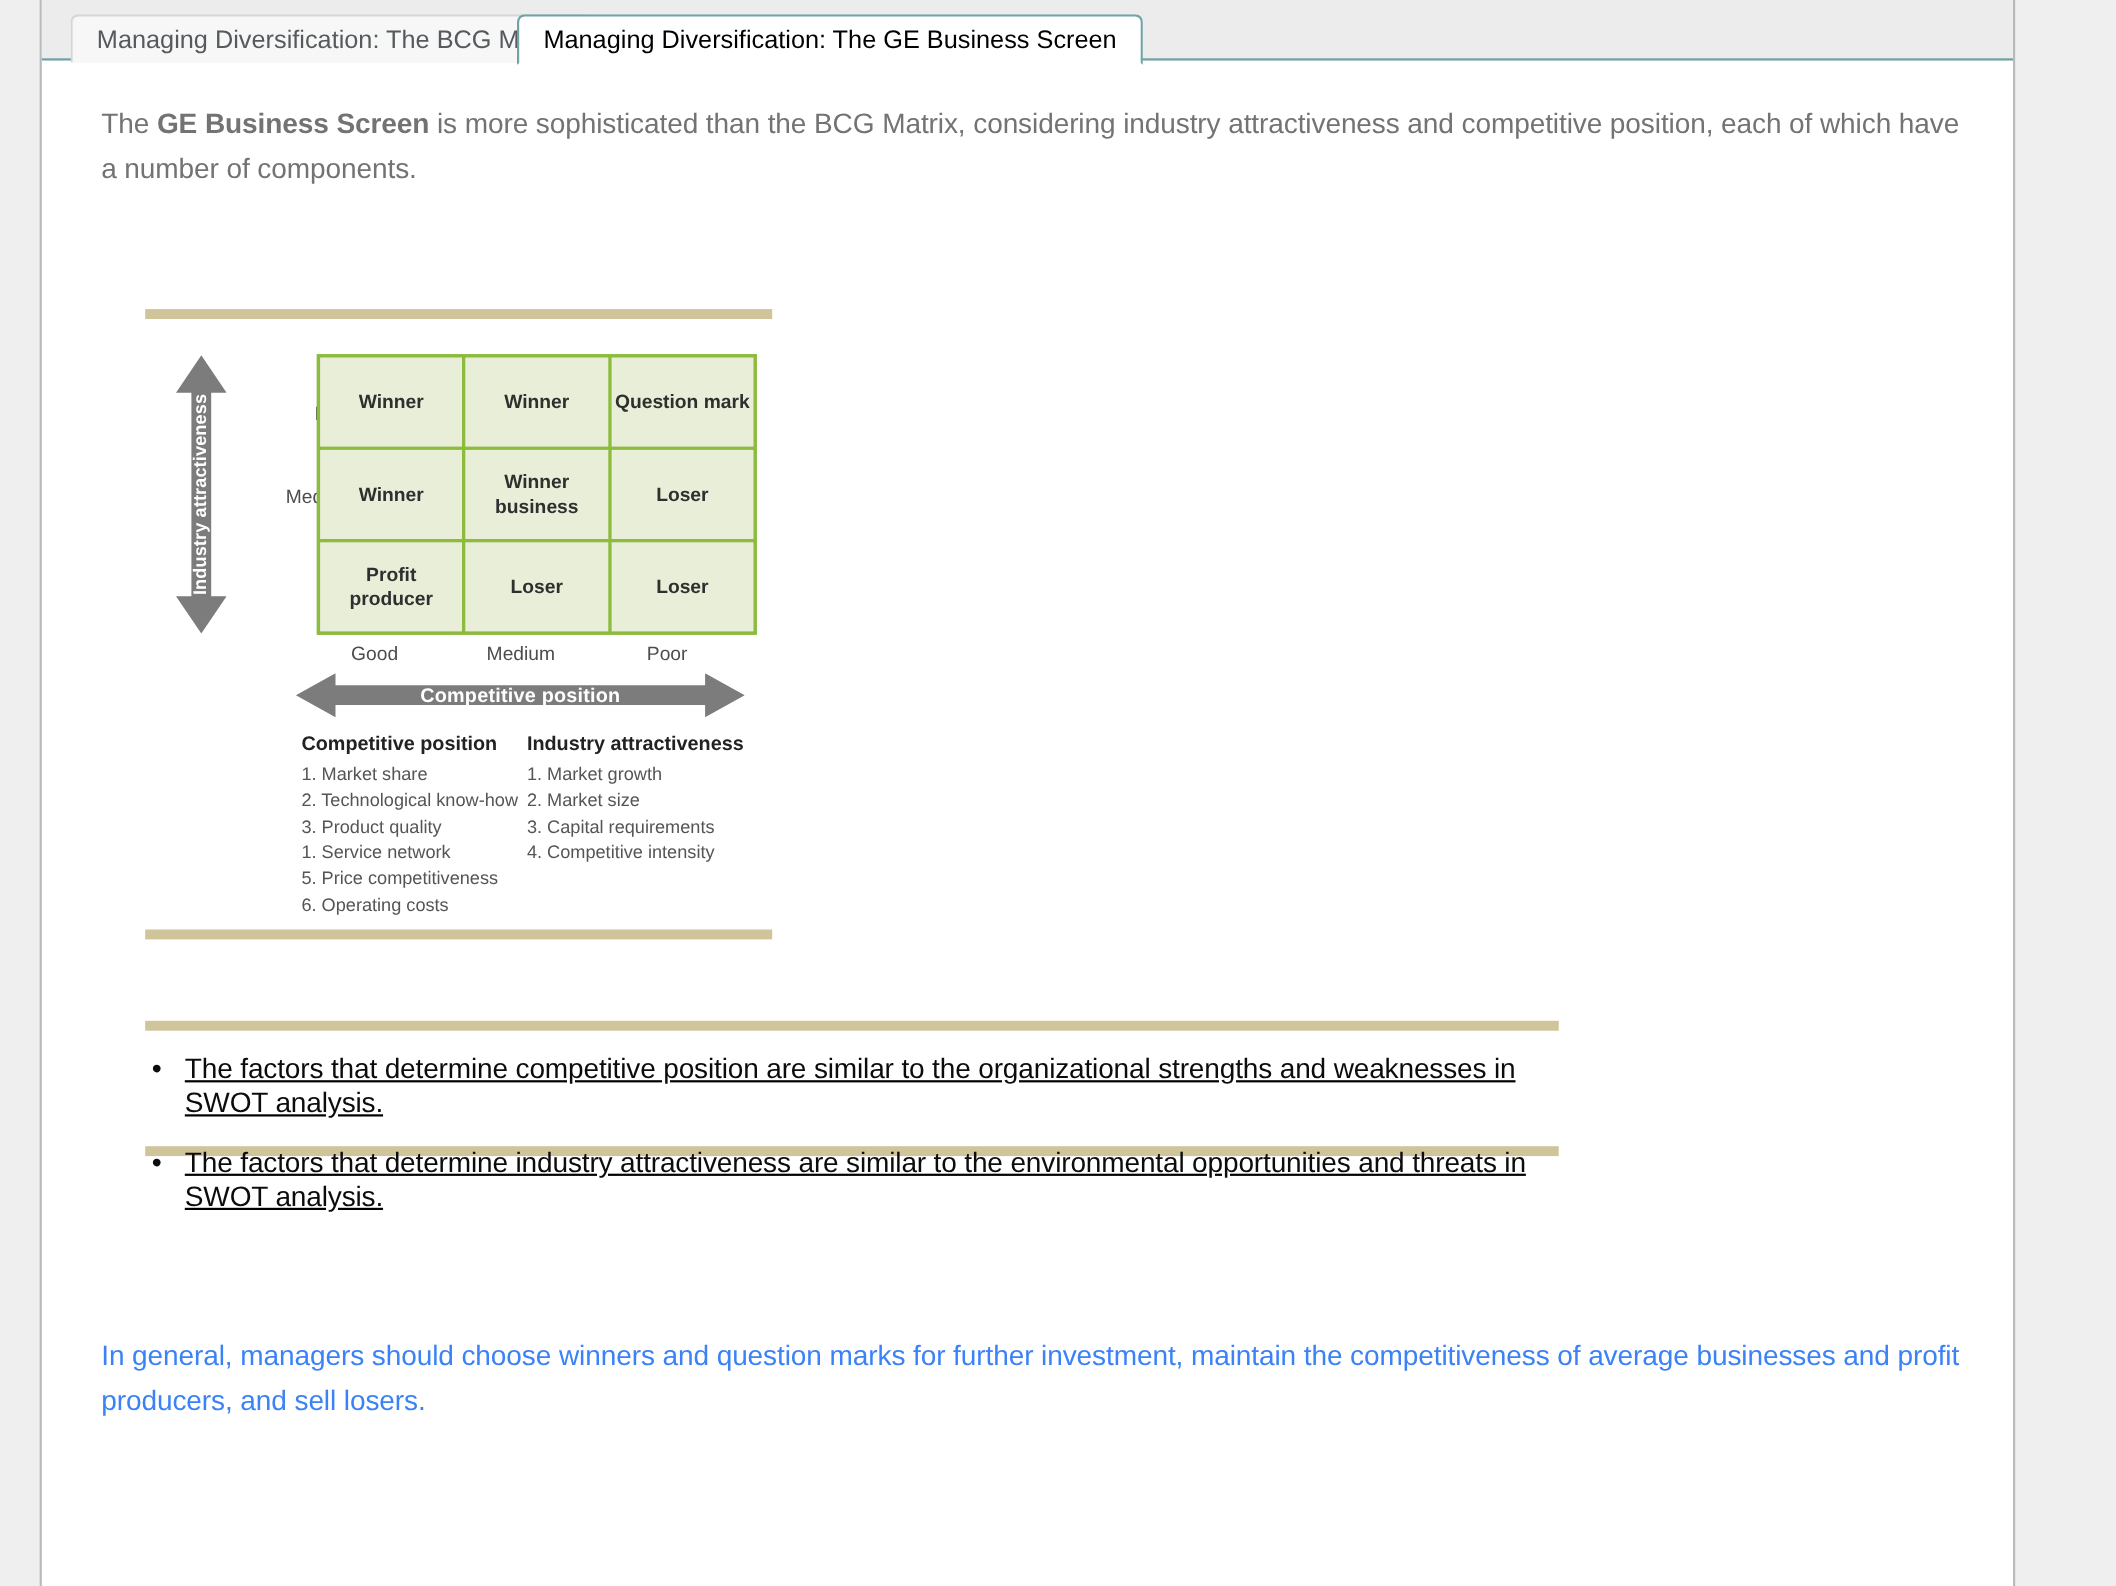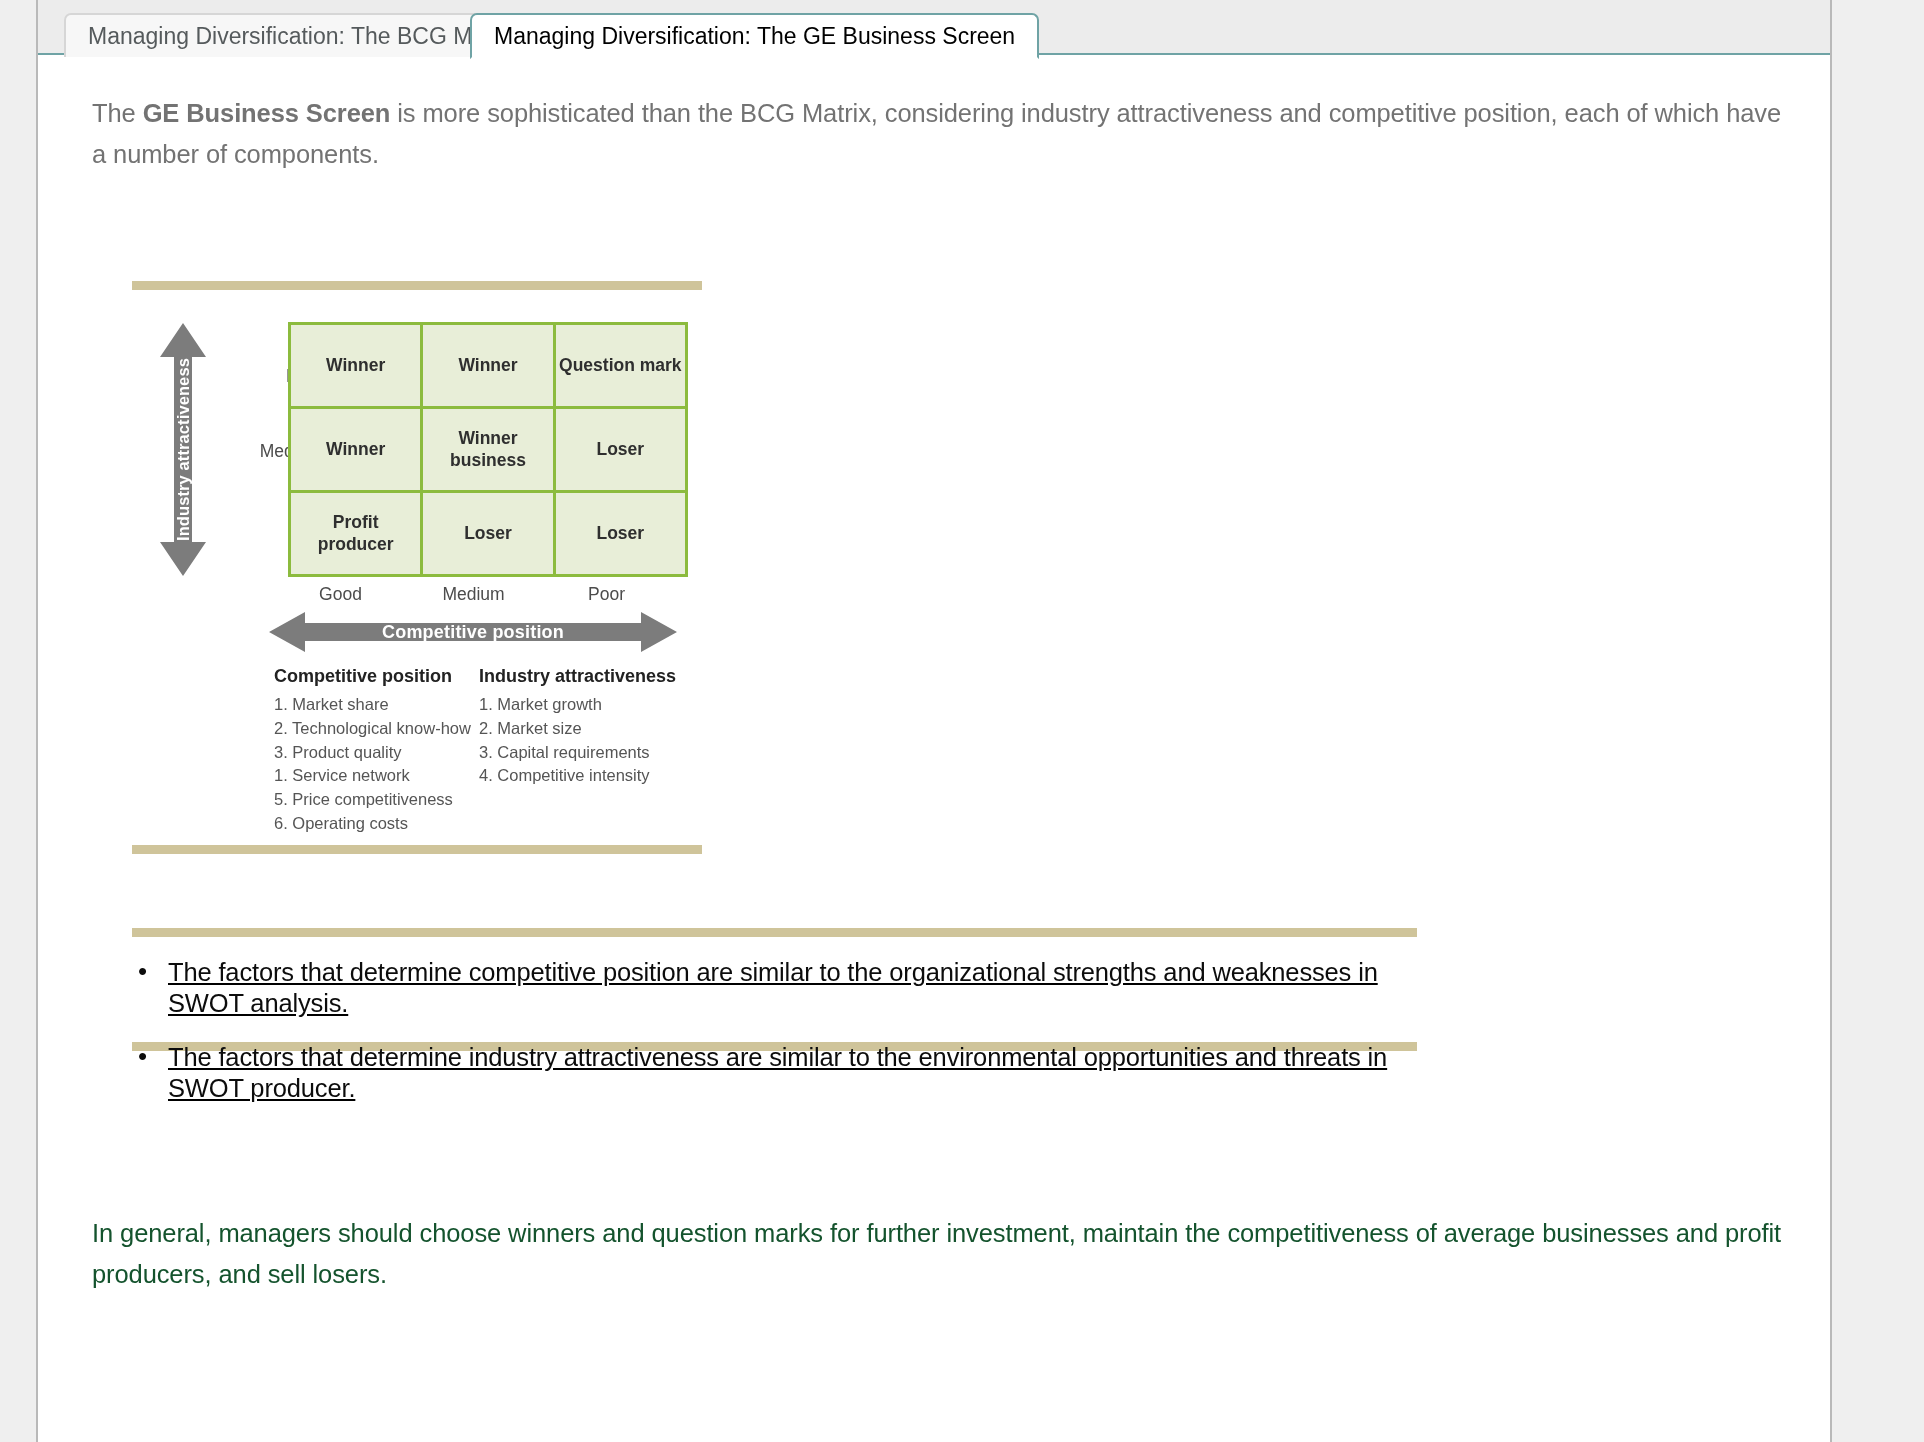--- a/index.html
+++ b/index.html
@@ -252,21 +252,21 @@
   }
 
   
   .closing {
     position: absolute;
     left: 54px;
     top: 1130px;
     width: 1710px;
     font-size: 25.5px;
     line-height: 1.62;
-    color: #14532d;
+    color: #3b82f6;
     letter-spacing: -0.1px;
   }
 </style>
 </head>
 <body>
 
 <div class="screen">
   <div class="page-frame">
 
     <div class="tabstrip">
@@ -334,20 +334,20 @@
             <div class="legend-item">1. Market growth</div>
             <div class="legend-item">2. Market size</div>
             <div class="legend-item">3. Capital requirements</div>
             <div class="legend-item">4. Competitive intensity</div>
           </div>
         </div>
       </div>
 
       <ul class="bullets">
         <li>The factors that determine competitive position are similar to the organizational strengths and weaknesses in SWOT analysis.</li>
-        <li>The factors that determine industry attractiveness are similar to the environmental opportunities and threats in SWOT producer.</li>
+        <li>The factors that determine industry attractiveness are similar to the environmental opportunities and threats in SWOT analysis.</li>
       </ul>
 
       <p class="closing">In general, managers should choose winners and question marks for further investment, maintain the competitiveness of average businesses and profit producers, and sell losers.</p>
 
     </div>
   </div>
 </div>
 
 </body></html>

